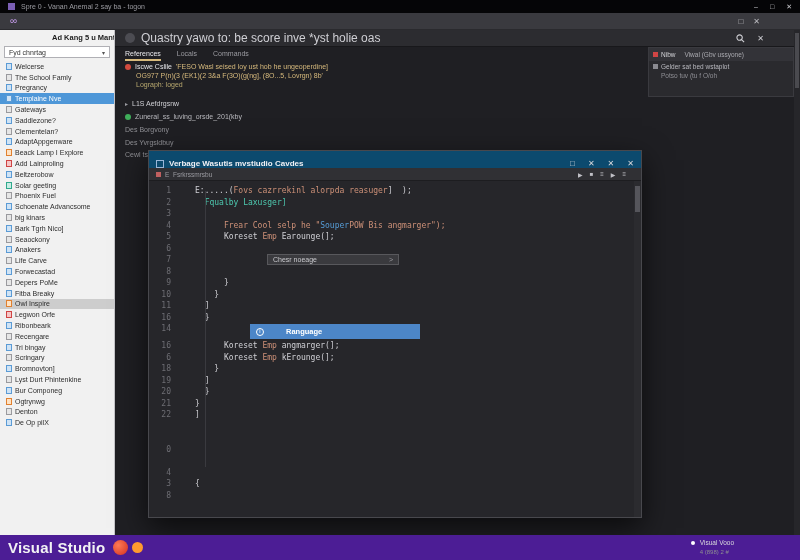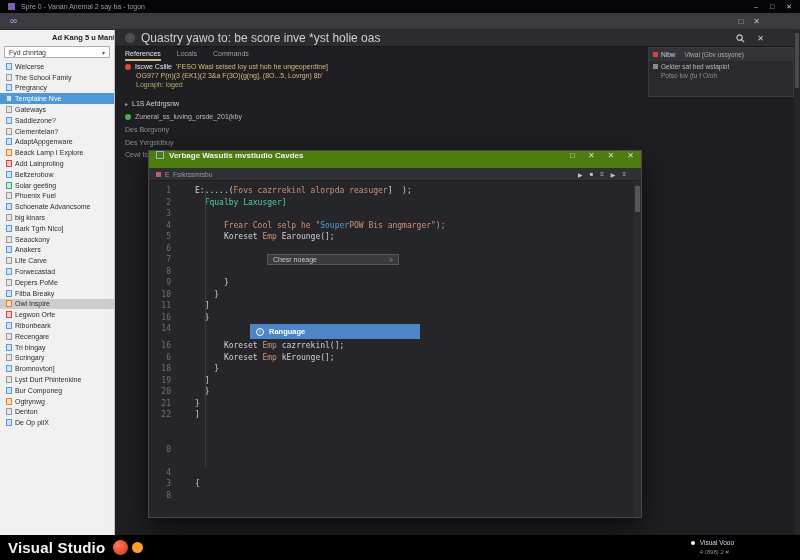--- a/index.html
+++ b/index.html
@@ -80,21 +80,21 @@
   .exp-chev { font-size:6px; color:#9a9aa0; }
   .green-dot { width:6px; height:6px; border-radius:50%; background:#3fae5a; flex:0 0 auto; }
   .exp-dim { color:#8f8f94; }
 
   .main-scrollbar { position:absolute; right:0; top:0; width:6px; height:505px; background:#26262a; }
   .main-thumb { position:absolute; right:1px; top:3px; width:4px; height:55px; background:#4a4a4f; }
 
   
   .dialog { position:absolute; left:148px; top:150px; width:494px; height:368px; background:#26262a;
     border:1px solid #48484d; box-shadow:0 10px 28px rgba(0,0,0,.65); }
-  .dlg-titlebar { height:17px; background:#4d7c0f; display:flex; align-items:flex-start; gap:5px; padding:0 7px; }
+  .dlg-titlebar { height:17px; background:#0c4a6e; display:flex; align-items:flex-end; gap:5px; padding:0 7px; }
   .dlg-icon { width:8px; height:8px; border:1px solid #9ab6d8; flex:0 0 auto; }
   .dlg-title { font-size:8px; font-weight:bold; color:#f0f0f4; white-space:nowrap; }
   .dlg-controls { margin-left:auto; display:flex; gap:13px; color:#d8d8dc; font-size:8px; }
   .dlg-controls span { cursor:pointer; }
   .dlg-toolbar { height:13px; background:#303034; display:flex; align-items:center; gap:4px;
     padding:0 7px; font-size:6.5px; color:#9a9aa0; border-bottom:1px solid #1d1d20; }
   .tool-ico { width:5px; height:5px; background:#c06060; flex:0 0 auto; }
   .dlg-toolbar .tb-label { white-space:pre; }
   .dlg-toolbar .tools { margin-left:auto; display:flex; gap:7px; font-size:6px; color:#c0c0c6; margin-right:8px; }
 
@@ -104,32 +104,32 @@
   .code-line { display:flex; height:11.5px; line-height:11.5px; font-size:8px; white-space:pre; }
   .code-line.tall { height:17px; }
   .gutter { width:30px; text-align:right; padding-right:8px; color:#6e6e74; flex:0 0 auto; }
   .line-content { padding-left:16px; display:flex; align-items:center; white-space:pre; }
   .seg-def { color:#cfcfd4; } .seg-str { color:#ce9178; } .seg-kw { color:#569cd6; } .seg-type { color:#4ec9b0; }
 
   .notif-banner { margin-left:55px; width:170px; height:15px; background:#4c86c8;
     display:flex; align-items:center; gap:5px; padding:0 6px; font-family:"Liberation Sans",sans-serif; }
   .banner-icon { width:8px; height:8px; border:1px solid #fff; border-radius:50%; font-size:6px;
     color:#fff; display:flex; align-items:center; justify-content:center; flex:0 0 auto; }
-  .banner-label { font-size:7.5px; font-weight:bold; color:#fff; }
+  .banner-label { font-size:7.5px; font-weight:bold; color:#fff;margin-left:17px; }
 
   .code-button { margin-left:72px; width:132px; height:11px; background:#3a3a3e; border:1px solid #58585c;
     display:flex; align-items:center; padding:0 5px; font-size:7px; color:#c9c9cd;
     font-family:"Liberation Sans",sans-serif; cursor:pointer; }
   .code-button .chev { margin-left:auto; color:#9a9aa0; }
 
   .dlg-scrollbar { position:absolute; right:0; top:0; width:7px; height:336px; background:#2b2b2f; }
   .dlg-thumb { position:absolute; right:1px; top:5px; width:5px; height:26px; background:#55555b; }
 
   
-  .footer { position:absolute; left:0; top:535px; width:800px; height:25px; background:#000000;
+  .footer { position:absolute; left:0; top:535px; width:800px; height:25px; background:#4c1d95;
     display:flex; align-items:center; padding:11px 8px; }
   .brand { font-size:15px; font-weight:bold; color:#f2f2f4; letter-spacing:.2px; white-space:nowrap; }
   .circle-red { width:15px; height:15px; border-radius:50%;
     background:radial-gradient(circle at 35% 35%, #ff7a55, #d32f1f); margin-left:8px; flex:0 0 auto; }
   .circle-orange { width:11px; height:11px; border-radius:50%; background:#ff9a2e; margin-left:4px; flex:0 0 auto; }
   .footer-right { margin-left:auto; display:flex; align-items:flex-start; gap:5px; margin-right:58px; }
   .dot { width:4px; height:4px; background:#ffffff; border-radius:50%; margin-top:3px; flex:0 0 auto; }
   .fr-text { font-size:6.5px; color:#d8d8dc; line-height:1.4; }
   .fr-sub { font-size:6px; color:#8d8d92; }
 </style>
@@ -510,21 +510,21 @@
   <span class="notif-banner">
     <span class="banner-icon">i</span>
     <span class="banner-label">Ranguage</span>
   </span>
 </span>
   </div>
 
 
   <div class="code-line">
     <span class="gutter">16</span>
-    <span class="line-content"><span class="seg-def">      Koreset </span><span class="seg-str">Emp</span><span class="seg-def"> cazrrekinl(];</span></span>
+    <span class="line-content"><span class="seg-def">      Koreset </span><span class="seg-str">Emp</span><span class="seg-def"> angmarger(];</span></span>
   </div>
 
   <div class="code-line">
     <span class="gutter">6</span>
     <span class="line-content"><span class="seg-def">      Koreset </span><span class="seg-str">Emp</span><span class="seg-def"> kErounge(];</span></span>
   </div>
 
   <div class="code-line">
     <span class="gutter">18</span>
     <span class="line-content"><span class="seg-def">    }</span></span>

